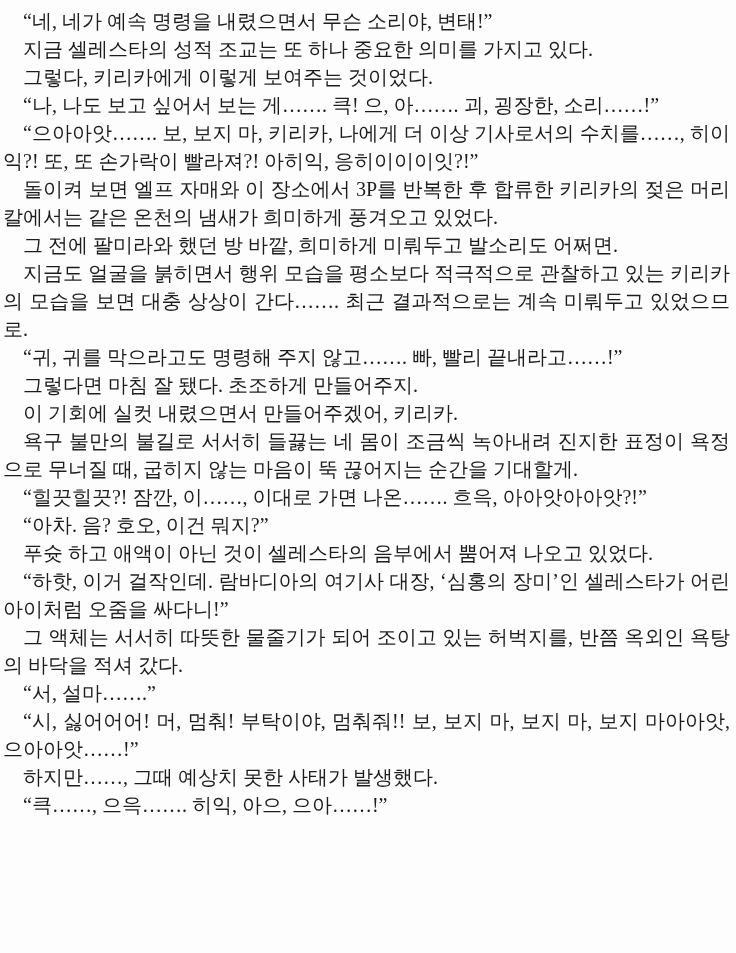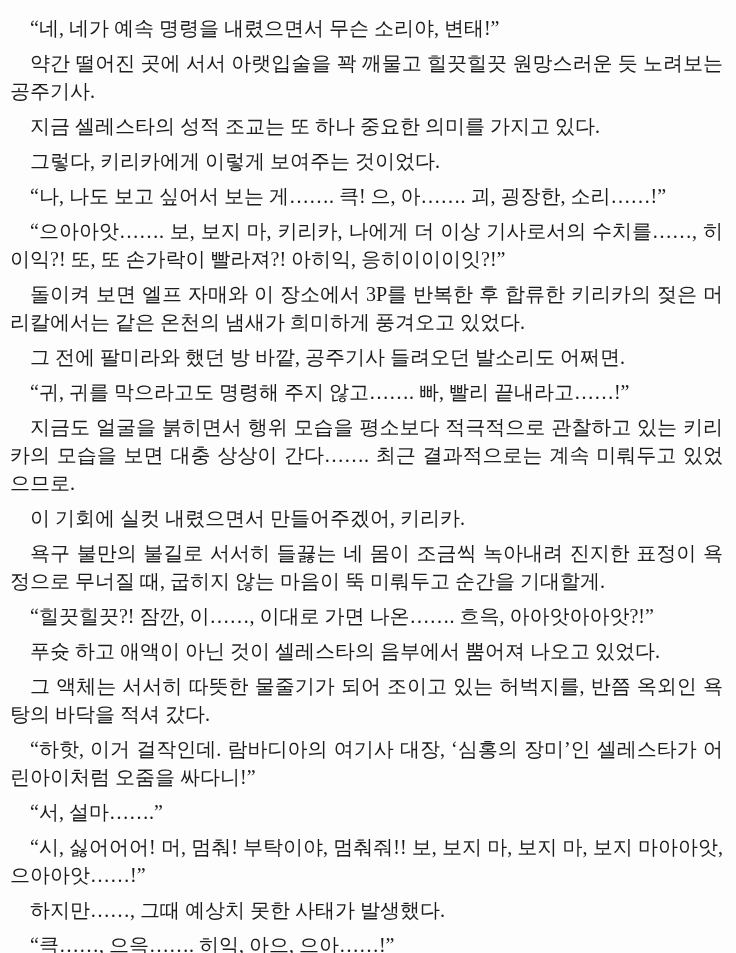--- a/index.html
+++ b/index.html
@@ -17,44 +17,45 @@
       width: 736px;
       height: 953px;
       padding: 7px 6px 0 3px;
       font-family: "Liberation Serif", "DejaVu Serif", serif;
       font-size: 20px;
       line-height: 28px;
       color: #1c1c1c;
       text-align: justify;
     }
     .para {
-      margin: 7px;
+      margin: 0;
       text-indent: 20px;
       word-break: break-all;
       overflow-wrap: anywhere;
     }
   </style>
 </head>
 <body>
 
 <div class="page">
   <p class="para">“네, 네가 예속 명령을 내렸으면서 무슨 소리야, 변태!”</p>
-  <p class="para">약간 떨어진 곳에 서서 아랫입술을 꽉 깨물고 힐끗힐끗 원망스러운 듯 노려보는 공주기사.</p>
   <p class="para">지금 셀레스타의 성적 조교는 또 하나 중요한 의미를 가지고 있다.</p>
   <p class="para">그렇다, 키리카에게 이렇게 보여주는 것이었다.</p>
   <p class="para">“나, 나도 보고 싶어서 보는 게……. 큭! 으, 아……. 괴, 굉장한, 소리……!”</p>
   <p class="para">“으아아앗……. 보, 보지 마, 키리카, 나에게 더 이상 기사로서의 수치를……, 히이익?! 또, 또 손가락이 빨라져?! 아히익, 응히이이이잇?!”</p>
   <p class="para">돌이켜 보면 엘프 자매와 이 장소에서 3P를 반복한 후 합류한 키리카의 젖은 머리칼에서는 같은 온천의 냄새가 희미하게 풍겨오고 있었다.</p>
-  <p class="para">그 전에 팔미라와 했던 방 바깥, 공주기사 들려오던 발소리도 어쩌면.</p>
+  <p class="para">그 전에 팔미라와 했던 방 바깥, 희미하게 미뤄두고 발소리도 어쩌면.</p>
+  <p class="para">지금도 얼굴을 붉히면서 행위 모습을 평소보다 적극적으로 관찰하고 있는 키리카의 모습을 보면 대충 상상이 간다……. 최근 결과적으로는 계속 미뤄두고 있었으므로.</p>
   <p class="para">“귀, 귀를 막으라고도 명령해 주지 않고……. 빠, 빨리 끝내라고……!”</p>
-  <p class="para">지금도 얼굴을 붉히면서 행위 모습을 평소보다 적극적으로 관찰하고 있는 키리카의 모습을 보면 대충 상상이 간다……. 최근 결과적으로는 계속 미뤄두고 있었으므로.</p>
+  <p class="para">그렇다면 마침 잘 됐다. 초조하게 만들어주지.</p>
   <p class="para">이 기회에 실컷 내렸으면서 만들어주겠어, 키리카.</p>
-  <p class="para">욕구 불만의 불길로 서서히 들끓는 네 몸이 조금씩 녹아내려 진지한 표정이 욕정으로 무너질 때, 굽히지 않는 마음이 뚝 미뤄두고 순간을 기대할게.</p>
+  <p class="para">욕구 불만의 불길로 서서히 들끓는 네 몸이 조금씩 녹아내려 진지한 표정이 욕정으로 무너질 때, 굽히지 않는 마음이 뚝 끊어지는 순간을 기대할게.</p>
   <p class="para">“힐끗힐끗?! 잠깐, 이……, 이대로 가면 나온……. 흐윽, 아아앗아아앗?!”</p>
+  <p class="para">“아차. 음? 호오, 이건 뭐지?”</p>
   <p class="para">푸슛 하고 애액이 아닌 것이 셀레스타의 음부에서 뿜어져 나오고 있었다.</p>
+  <p class="para">“하핫, 이거 걸작인데. 람바디아의 여기사 대장, ‘심홍의 장미’인 셀레스타가 어린아이처럼 오줌을 싸다니!”</p>
   <p class="para">그 액체는 서서히 따뜻한 물줄기가 되어 조이고 있는 허벅지를, 반쯤 옥외인 욕탕의 바닥을 적셔 갔다.</p>
-  <p class="para">“하핫, 이거 걸작인데. 람바디아의 여기사 대장, ‘심홍의 장미’인 셀레스타가 어린아이처럼 오줌을 싸다니!”</p>
   <p class="para">“서, 설마…….”</p>
   <p class="para">“시, 싫어어어! 머, 멈춰! 부탁이야, 멈춰줘!! 보, 보지 마, 보지 마, 보지 마아아앗, 으아아앗……!”</p>
   <p class="para">하지만……, 그때 예상치 못한 사태가 발생했다.</p>
   <p class="para">“큭……, 으윽……. 히익, 아으, 으아……!”</p>
 
 </div>
 
 </body></html>

